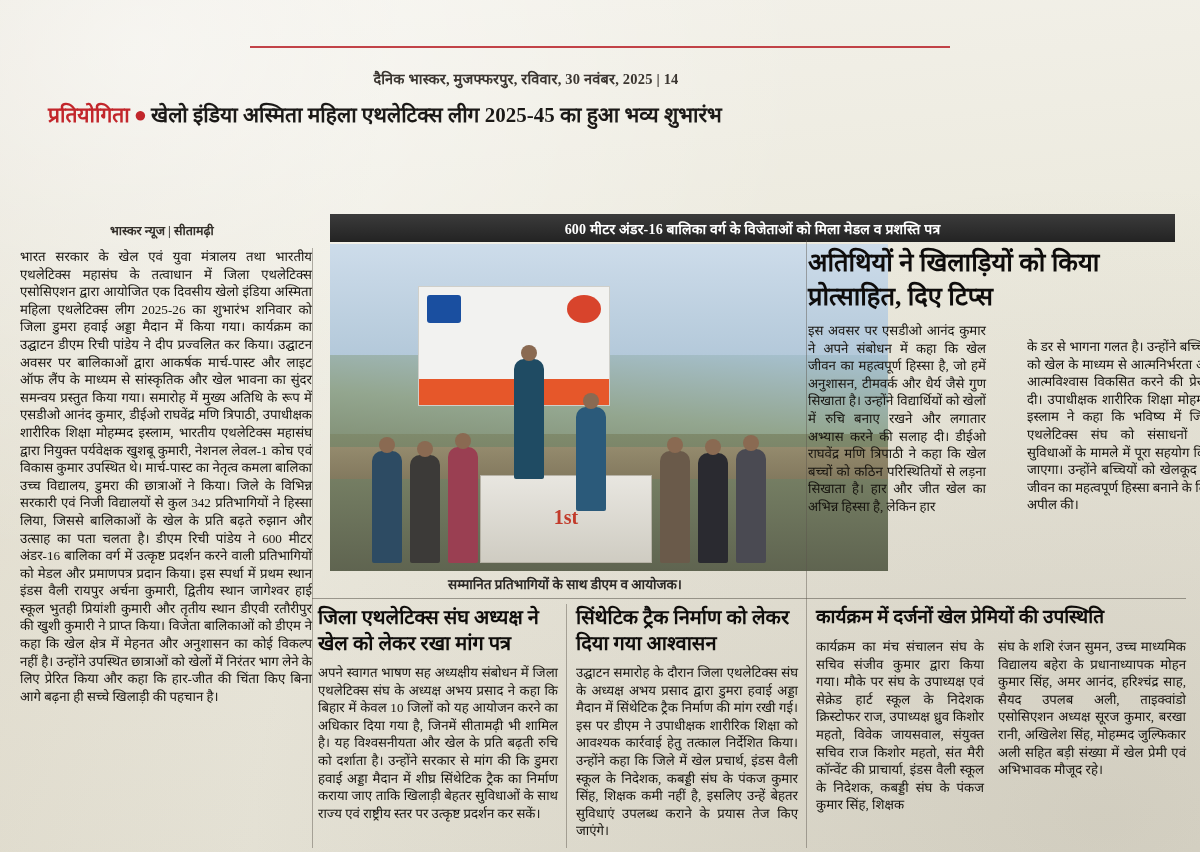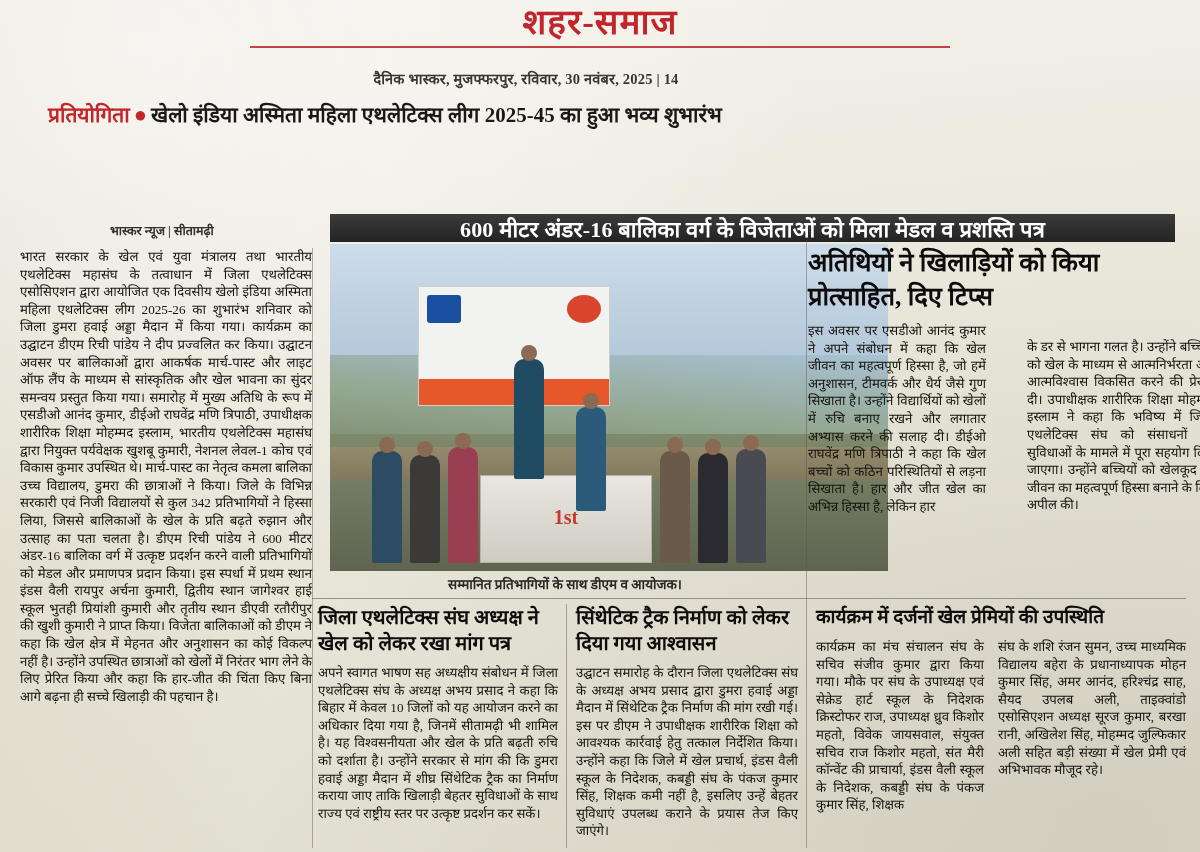--- a/index.html
+++ b/index.html
@@ -58,21 +58,21 @@
     font-size:52px;font-weight:bold;letter-spacing:.5px;
     line-height:60px;color:#0e0c0b;
   }
   .byline{
     position:absolute;top:222px;left:110px;
     font-size:12.5px;font-weight:bold;color:#332f2a;
   }
   .photo-caption-top{
     position:absolute;left:330px;top:214px;width:845px;height:28px;
     background:linear-gradient(180deg,#3b3b3b,#232323);
-    color:#fff;font-size:22px;font-weight:bold;
+    color:#fff;font-size:14px;font-weight:bold;
     display:flex;align-items:center;justify-content:center;
     letter-spacing:.2px;
   }
   .photo{
     position:absolute;left:330px;top:244px;width:558px;height:327px;
     background:linear-gradient(185deg,#b9cfe0 0%,#a9c4d8 28%,#93a68f 52%,#7d8a6f 70%,#6d6a58 100%);
     overflow:hidden;
   }
   .photo .sky{position:absolute;left:0;top:0;width:100%;height:34%;
     background:linear-gradient(180deg,#cddcea,#b4c9da);}
@@ -126,21 +126,20 @@
     font-size:25.5px;font-weight:bold;line-height:34px;color:#0e0c0b;
   }
 </style>
 </head>
 <body>
 
 <div class="page">
   <div class="paper-tint"></div>
 
   <div class="masthead">
-    <div class="title">शहर-समाज</div>
     <div class="rule"></div>
   </div>
 
   <div class="dateline">दैनिक भास्कर, मुजफ्फरपुर, रविवार, 30 नवंबर, 2025 | 14</div>
 
   <div class="kicker">
     <span class="tag">प्रतियोगिता</span><span class="dot">●</span><span>खेलो इंडिया अस्मिता महिला एथलेटिक्स लीग 2025-45 का हुआ भव्य शुभारंभ</span>
   </div>
 
 

